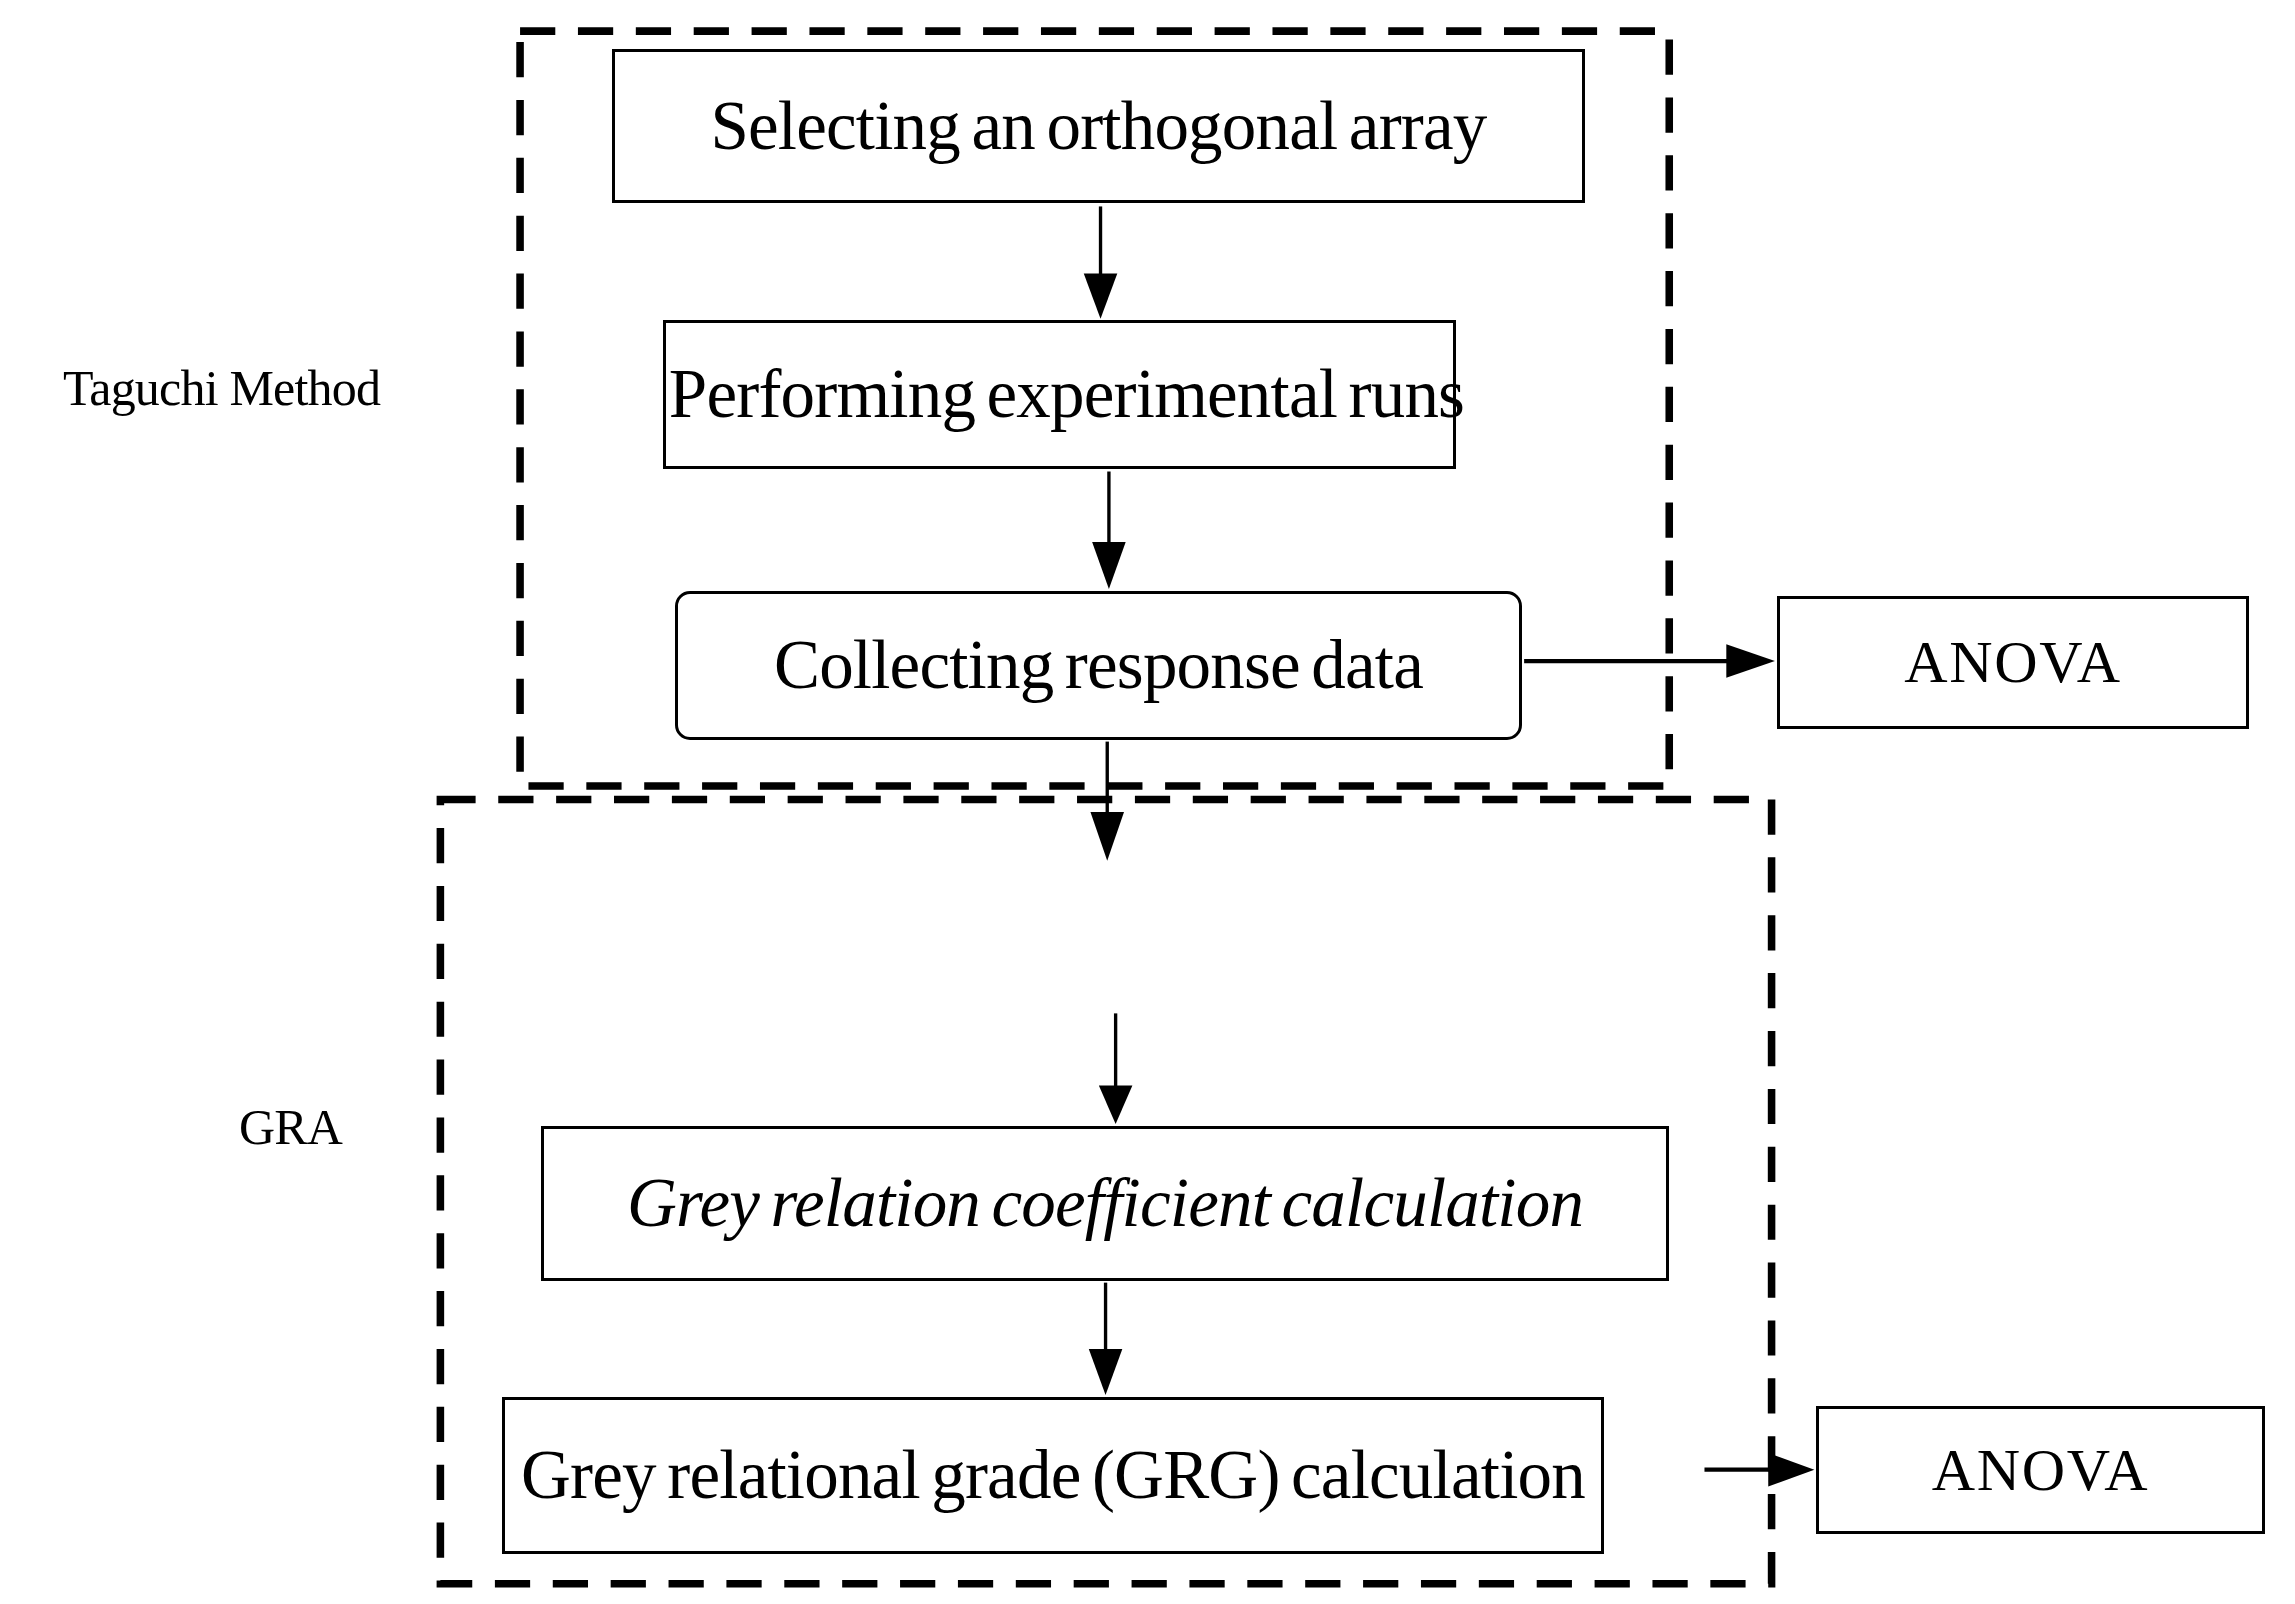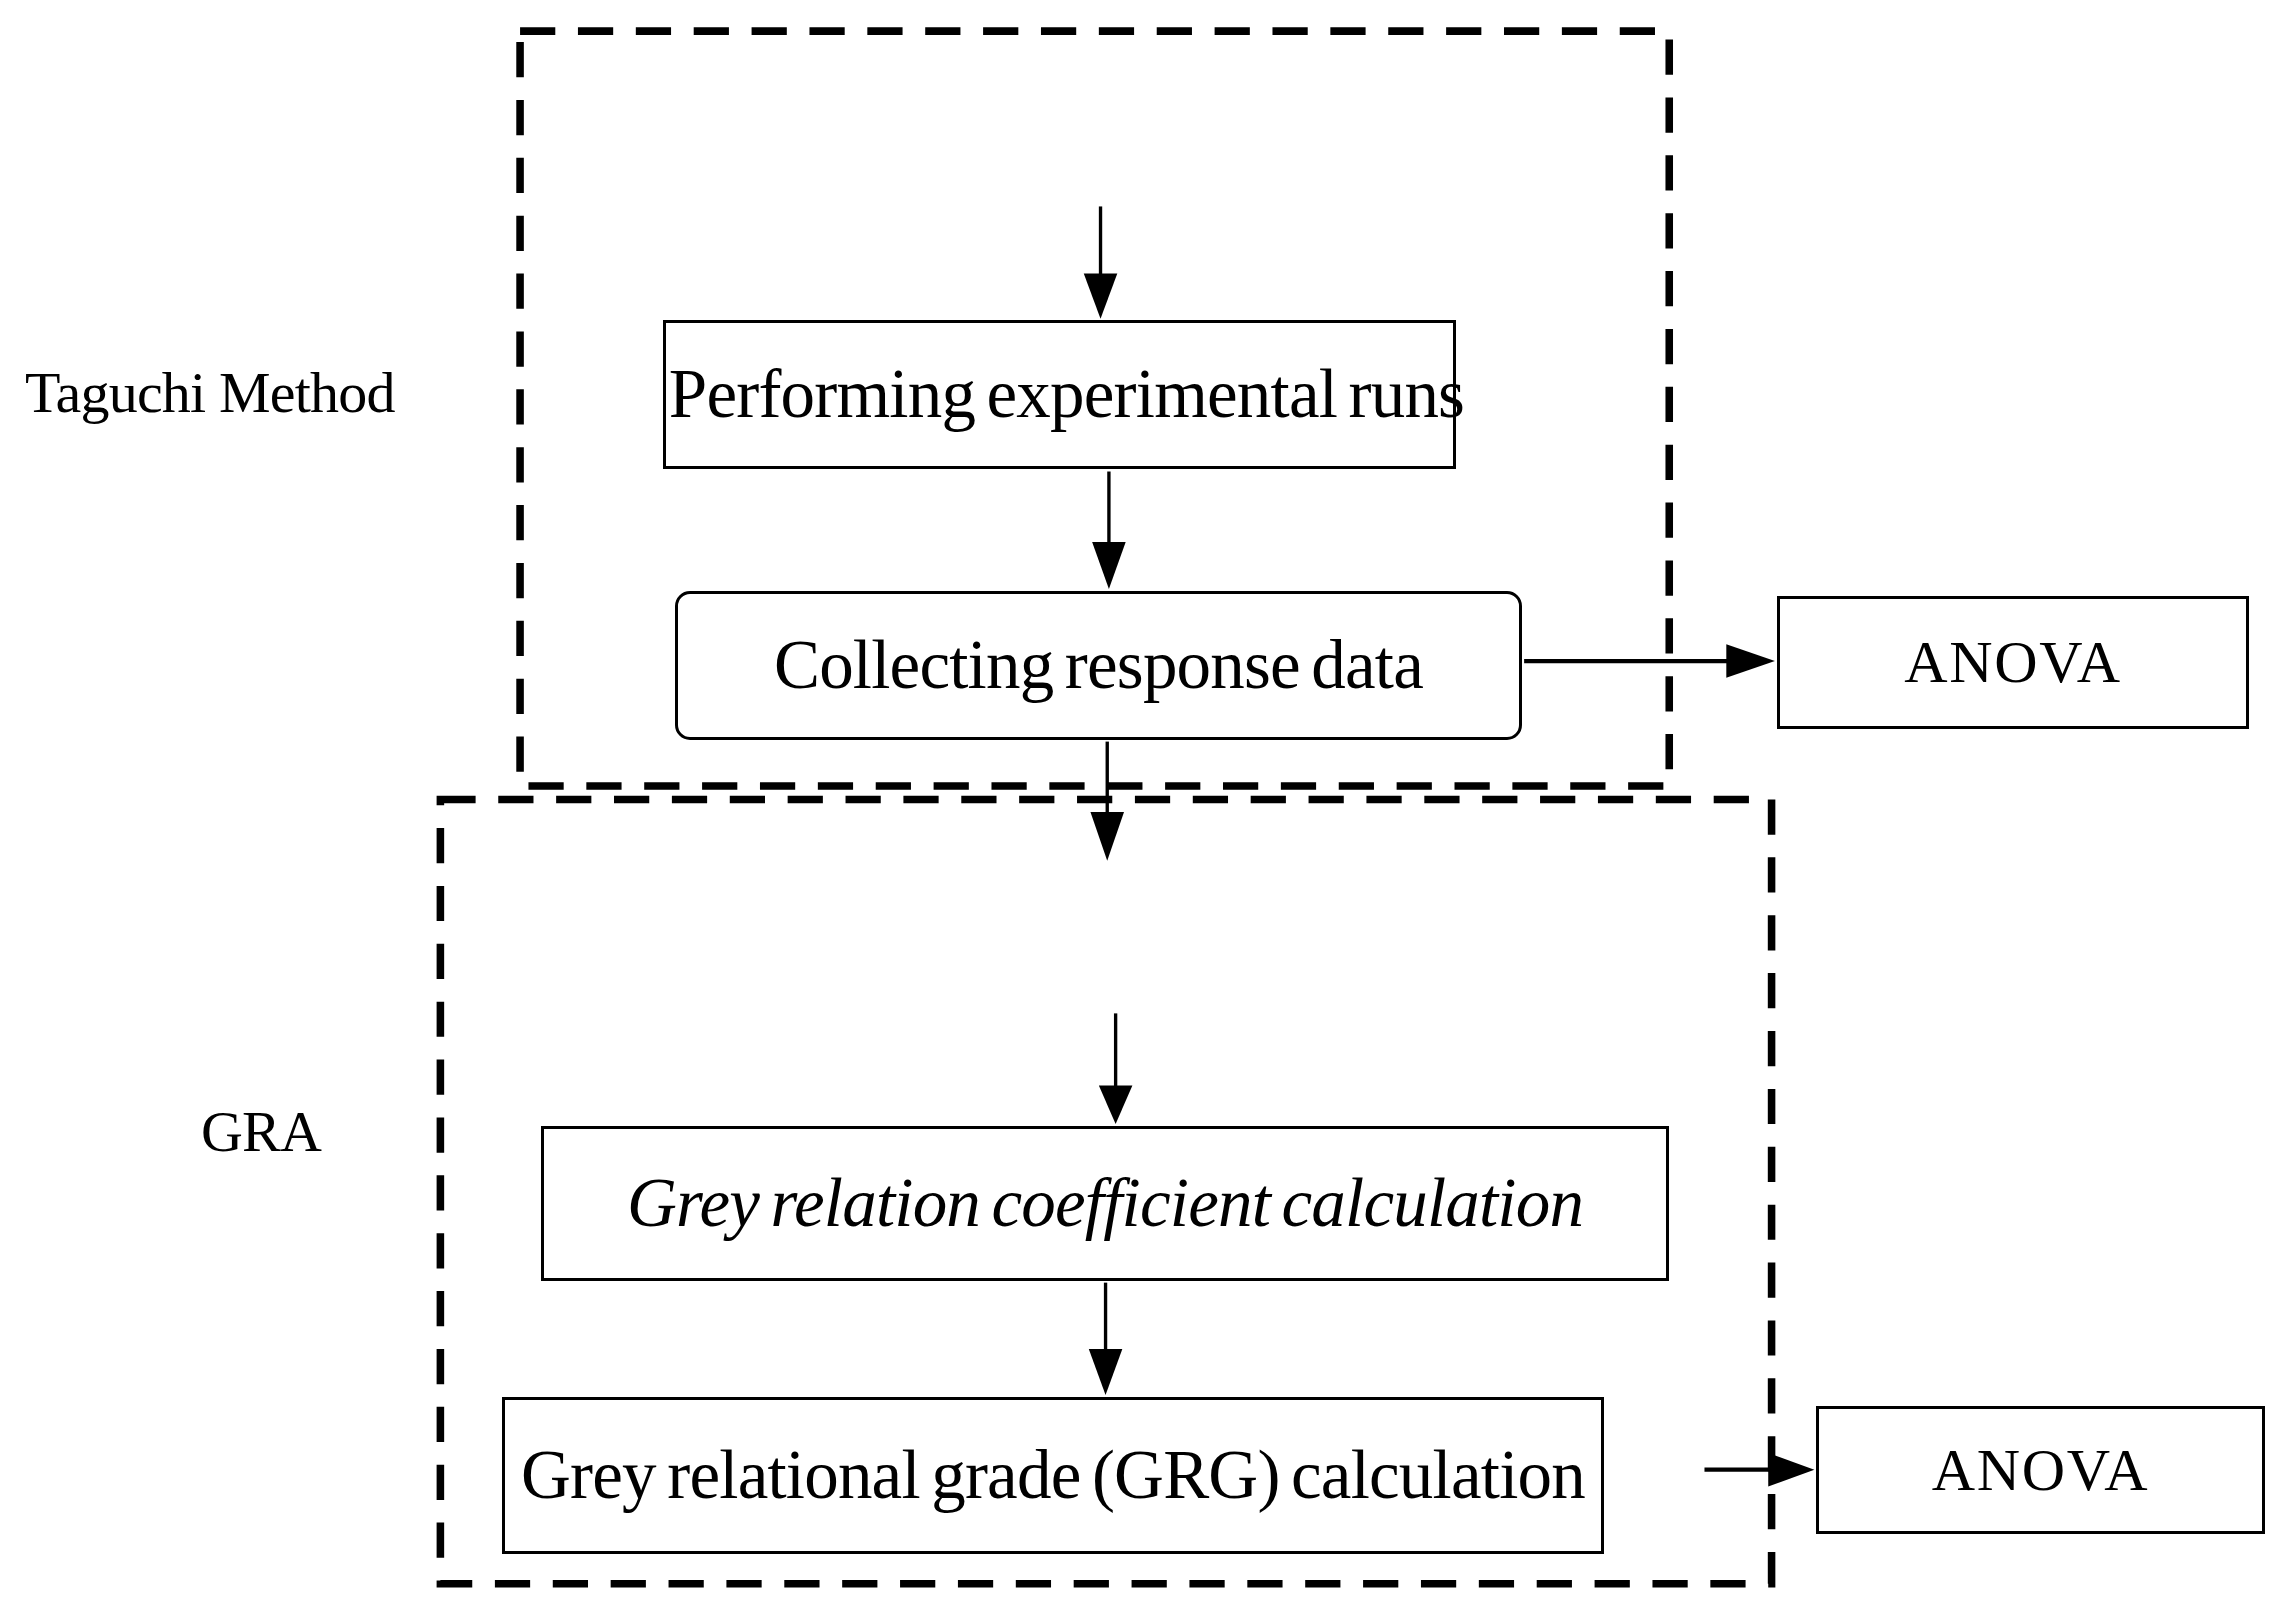--- a/index.html
+++ b/index.html
@@ -40,24 +40,25 @@
     line-height: 1.05;
     white-space: nowrap;
   }
   .node.anova .lbl {
     font-size: 60px;
     letter-spacing: 1.7px;
     word-spacing: 0;
   }
   .group-label {
     position: absolute;
-    font-size: 58px;
+    font-size: 50px;
     letter-spacing: -0.8px;
     line-height: 1.1;
     white-space: nowrap;
+    margin-left: 38px;
   }
   
   .n-select   { left: 612px;  top: 49px;   width: 973px; height: 154px; }
   .n-perform  { left: 663px;  top: 320px;  width: 793px; height: 149px; padding-left: 14px; }
   .n-collect  { left: 675px;  top: 591px;  width: 847px; height: 149px; border-radius: 15px; }
   .n-gen      { left: 670px;  top: 862px; width: 874px; height: 149px; }
   .n-coef     { left: 541px;  top: 1126px; width: 1128px; height: 155px; font-style: italic; }
   .n-grade    { left: 502px;  top: 1397px; width: 1102px; height: 157px; }
   .n-anova1   { left: 1777px; top: 596px;  width: 472px;  height: 133px; }
   .n-anova2   { left: 1816px; top: 1406px; width: 449px;  height: 128px; }
@@ -101,20 +102,23 @@
     </g>
     <g>
       <line x1="2032" y1="1752" x2="2112" y2="1752" stroke="#000000" stroke-width="5"></line>
       <polygon points="2108,1732 2108,1772 2163,1752" fill="#000000"></polygon>
     </g>
   </svg>
 
   <div class="group-label gl-taguchi">Taguchi Method</div>
   <div class="group-label gl-gra">GRA</div>
 
+  <div class="node n-select">
+    <span class="lbl">Selecting an orthogonal array</span>
+  </div>
 
   <div class="node n-perform">
     <span class="lbl">Performing experimental runs</span>
   </div>
 
   <div class="node n-collect">
     <span class="lbl">Collecting response data</span>
   </div>
 
 

